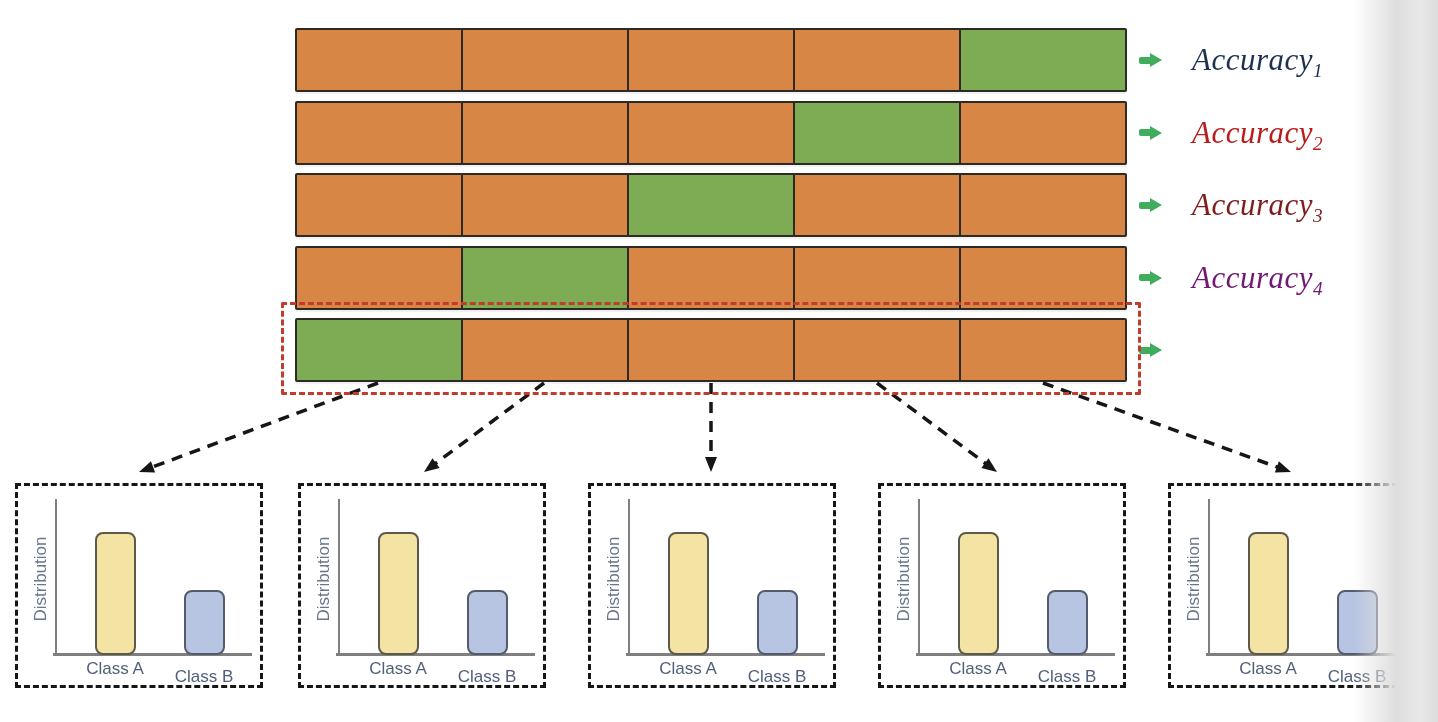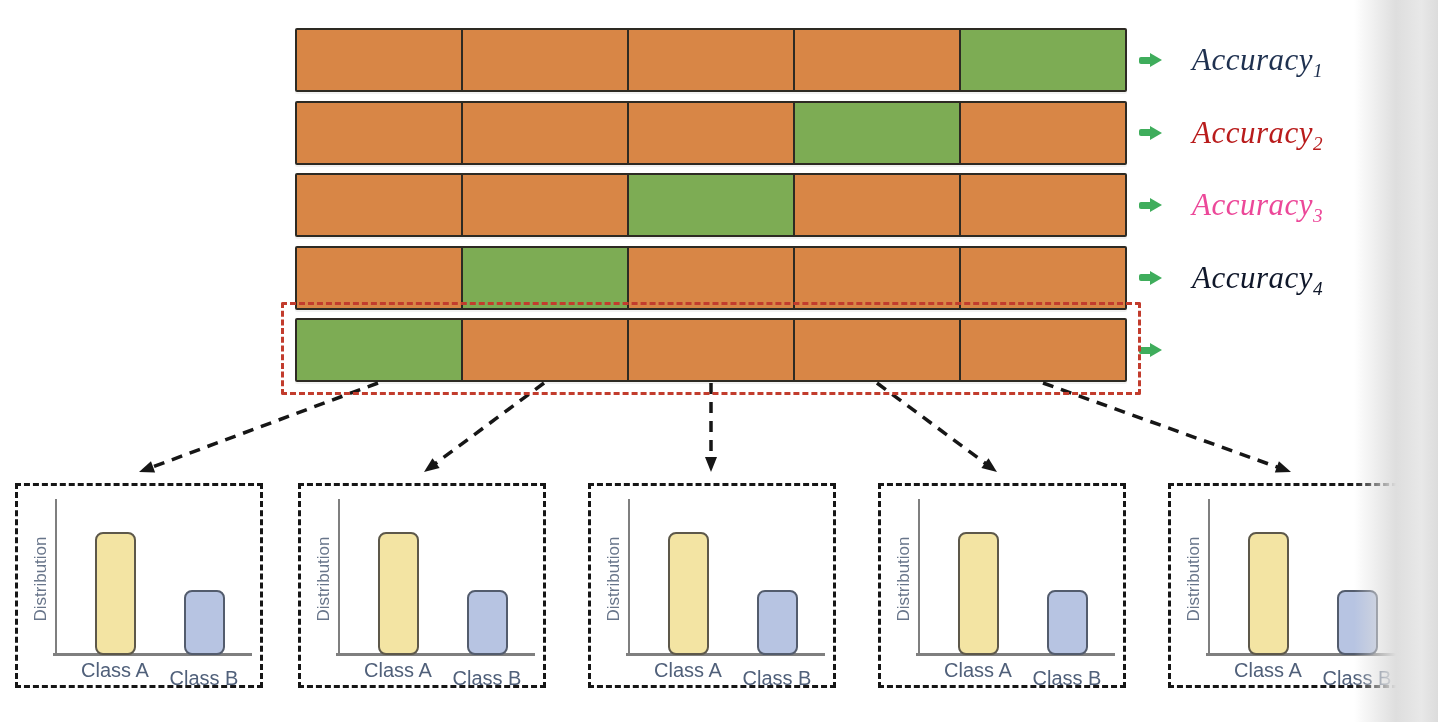--- a/index.html
+++ b/index.html
@@ -32,21 +32,21 @@
   #connectors{position:absolute;left:0;top:0;z-index:4;pointer-events:none;}
   
   .panel{position:absolute;top:483px;width:248px;height:205px;
     box-sizing:border-box;border:3px dashed #161616;background:#ffffff;}
   .panel .yaxis{position:absolute;left:37px;top:13px;width:2px;height:156px;background:#7f7f7f;}
   .panel .xaxis{position:absolute;left:35px;top:167px;width:199px;height:3px;background:#7f7f7f;}
   .panel .bar{position:absolute;box-sizing:border-box;border:2px solid;border-radius:8px;}
   .panel .bar-a{left:77px;top:46px;width:41px;height:123px;border-color:#5d584a;}
   .panel .bar-b{left:166px;top:104px;width:41px;height:65px;border-color:#535c6d;}
   .panel .xlabel{position:absolute;top:173px;width:90px;text-align:center;
-    font-size:20px;color:#50607a;}
+    font-size:17px;color:#50607a;}
   .panel .xlabel.a{left:52px;}
   .panel .xlabel.b{left:141px;margin-top:8px;}
   .panel .ylabel{position:absolute;left:-52px;top:83px;width:150px;text-align:center;
     font-size:17px;color:#68758a;transform:rotate(-90deg);}
   
   .page-edge{position:absolute;right:0;top:0;width:84px;height:100%;z-index:10;
     background:linear-gradient(to right,rgba(255,255,255,0) 0%,#dedede 50%,#e8e8e8 80%,#dcdcdc 100%);}
 </style>
 </head>
 <body>
@@ -86,35 +86,35 @@
           <div class="block" style="background: rgb(216, 134, 70);"></div>
           <div class="block" style="background: rgb(216, 134, 70);"></div>
           <div class="block" style="background: rgb(125, 172, 84);"></div>
           <div class="block" style="background: rgb(216, 134, 70);"></div>
           <div class="block" style="background: rgb(216, 134, 70);"></div>
         </div>
         <div class="garrow">
           <div class="shaft" style="background: rgb(63, 173, 92);"></div>
           <div class="head" style="border-left-color: rgb(63, 173, 92);"></div>
         </div>
-        <div class="acc" style="color: #ec4899;"><span>Accuracy</span><sub>3</sub></div>
+        <div class="acc" style="color: #7f1d1d;"><span>Accuracy</span><sub>3</sub></div>
       </div>
       <div class="fold-row" style="top: 245.5px;">
         <div class="blocks" style="background: rgb(45, 42, 35);">
           <div class="block" style="background: rgb(216, 134, 70);"></div>
           <div class="block" style="background: rgb(125, 172, 84);"></div>
           <div class="block" style="background: rgb(216, 134, 70);"></div>
           <div class="block" style="background: rgb(216, 134, 70);"></div>
           <div class="block" style="background: rgb(216, 134, 70);"></div>
         </div>
         <div class="garrow">
           <div class="shaft" style="background: rgb(63, 173, 92);"></div>
           <div class="head" style="border-left-color: rgb(63, 173, 92);"></div>
         </div>
-        <div class="acc" style="color: #0f172a; text-align: center;"><span>Accuracy</span><sub>4</sub></div>
+        <div class="acc" style="color: #701a75; text-align: center;"><span>Accuracy</span><sub>4</sub></div>
       </div>
       <div class="fold-row" style="top: 318px;">
         <div class="blocks" style="background: rgb(45, 42, 35);">
           <div class="block" style="background: rgb(125, 172, 84);"></div>
           <div class="block" style="background: rgb(216, 134, 70);"></div>
           <div class="block" style="background: rgb(216, 134, 70);"></div>
           <div class="block" style="background: rgb(216, 134, 70);"></div>
           <div class="block" style="background: rgb(216, 134, 70);"></div>
         </div>
         <div class="garrow">

